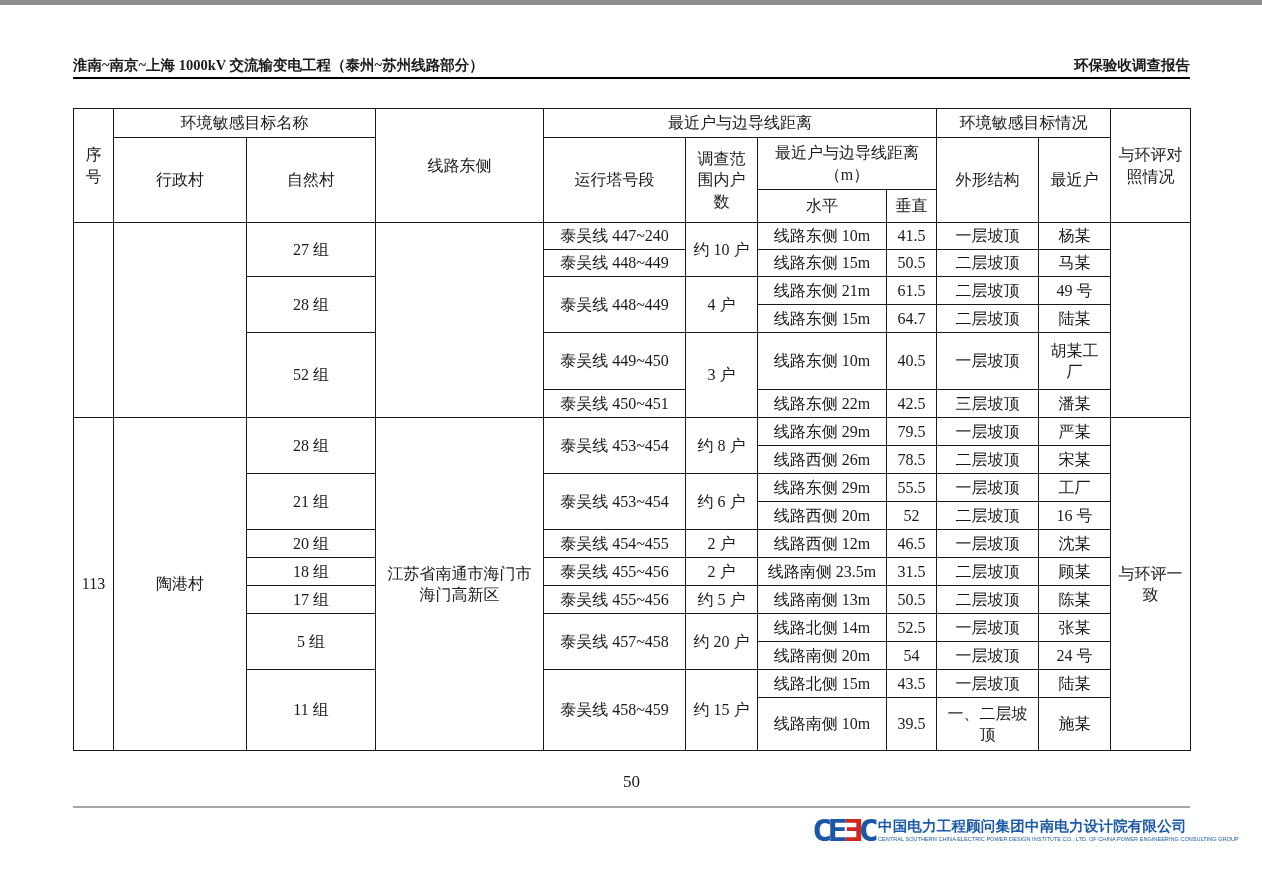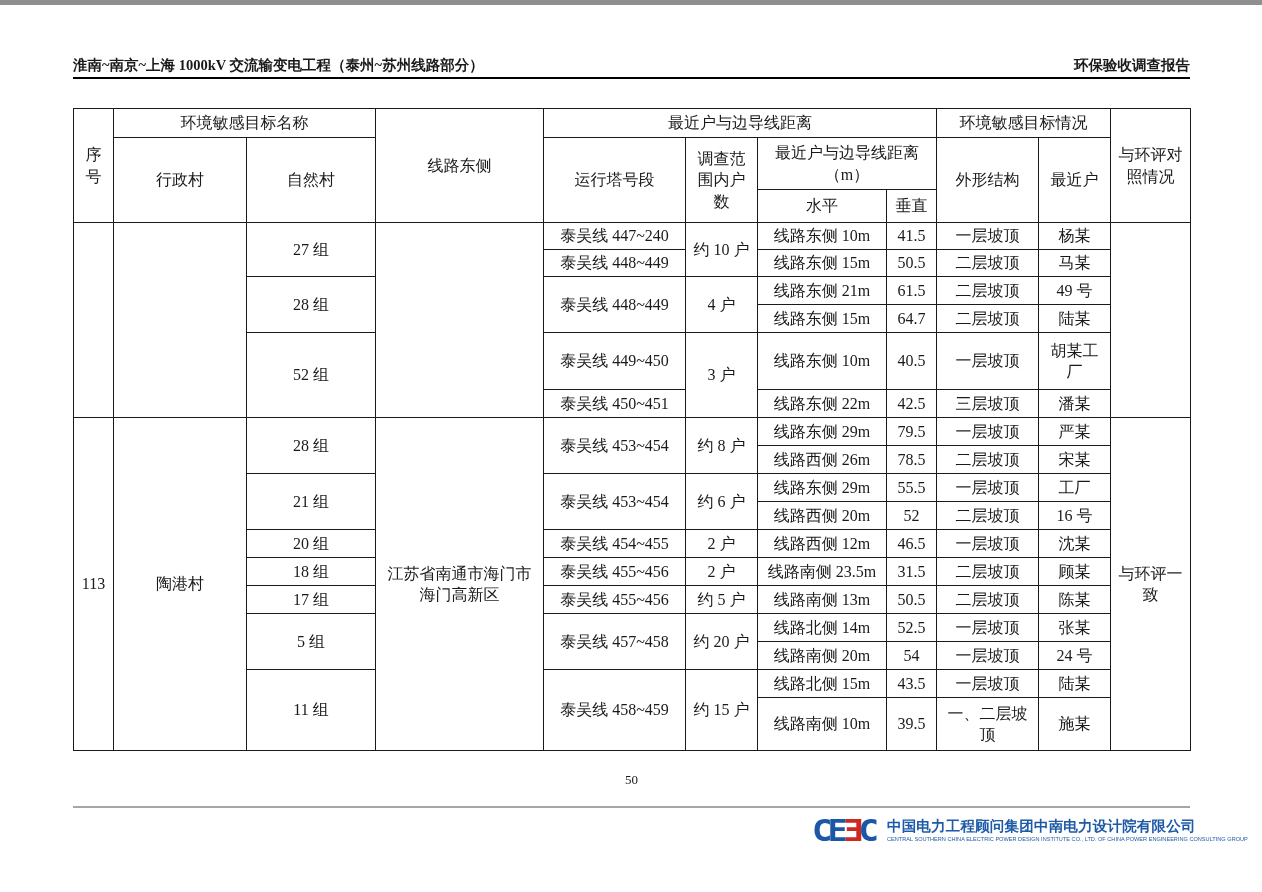--- a/index.html
+++ b/index.html
@@ -44,31 +44,31 @@
   #thead tr:nth-child(1) { height: 29px; }
   #thead tr:nth-child(2) { height: 52px; }
   #thead tr:nth-child(3) { height: 33px; }
   #tbody tr { height: 28px; }
   #tbody tr:nth-child(1), #tbody tr:nth-child(2) { height: 27px; }
   #tbody tr:nth-child(5) { height: 57px; }
   #tbody tr:nth-child(17) { height: 53px; }
   .page-number {
     position: absolute; top: 772px; left: 73px;
     width: 1117px; text-align: center;
-    font-size: 13px;
+    font-size: 17px;
   }
   .footer-rule {
     position: absolute; top: 806px; left: 73px;
     width: 1117px; height: 2px;
     background: #a6a6a6;
   }
   .footer-logo {
     position: absolute; top: 813px; left: 812px;
     width: 380px;
-    display: flex; align-items: center; gap: 9px;
+    display: flex; align-items: center; 
   }
   .logo-mark {
     font-family: "DejaVu Sans Mono", monospace;
     font-weight: bold;
     font-size: 34px;
     letter-spacing: -5px;
     line-height: 1;
     transform: scaleY(0.88);
     white-space: nowrap;
     flex: 0 0 auto;

